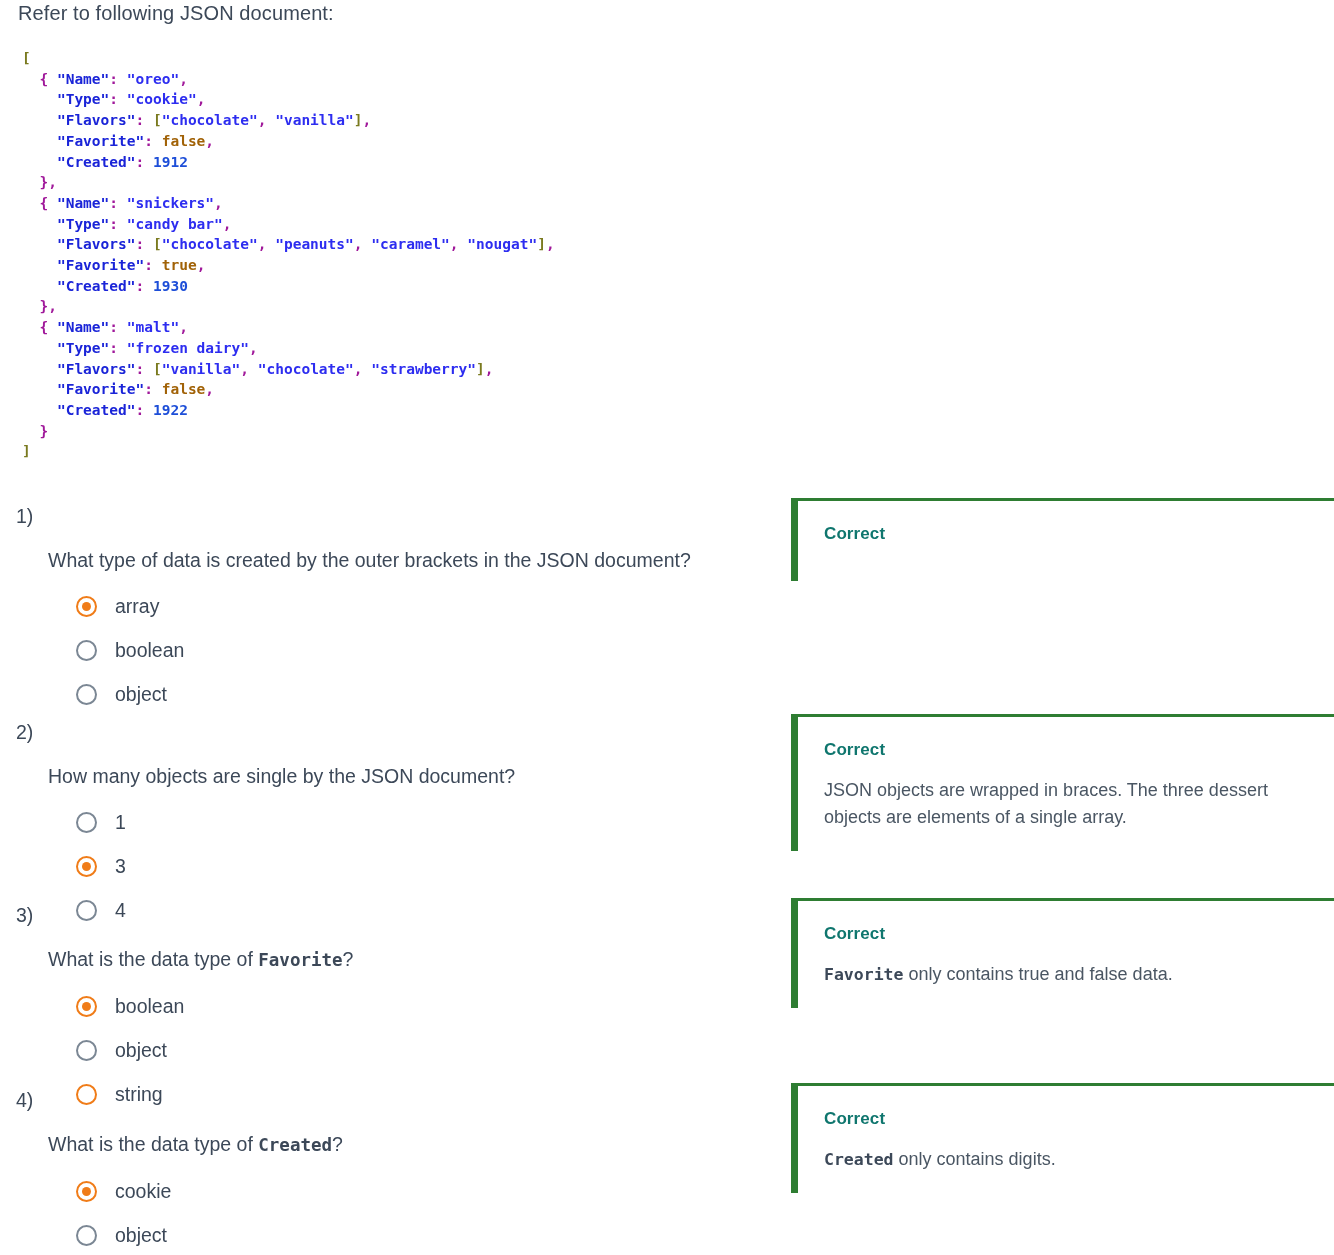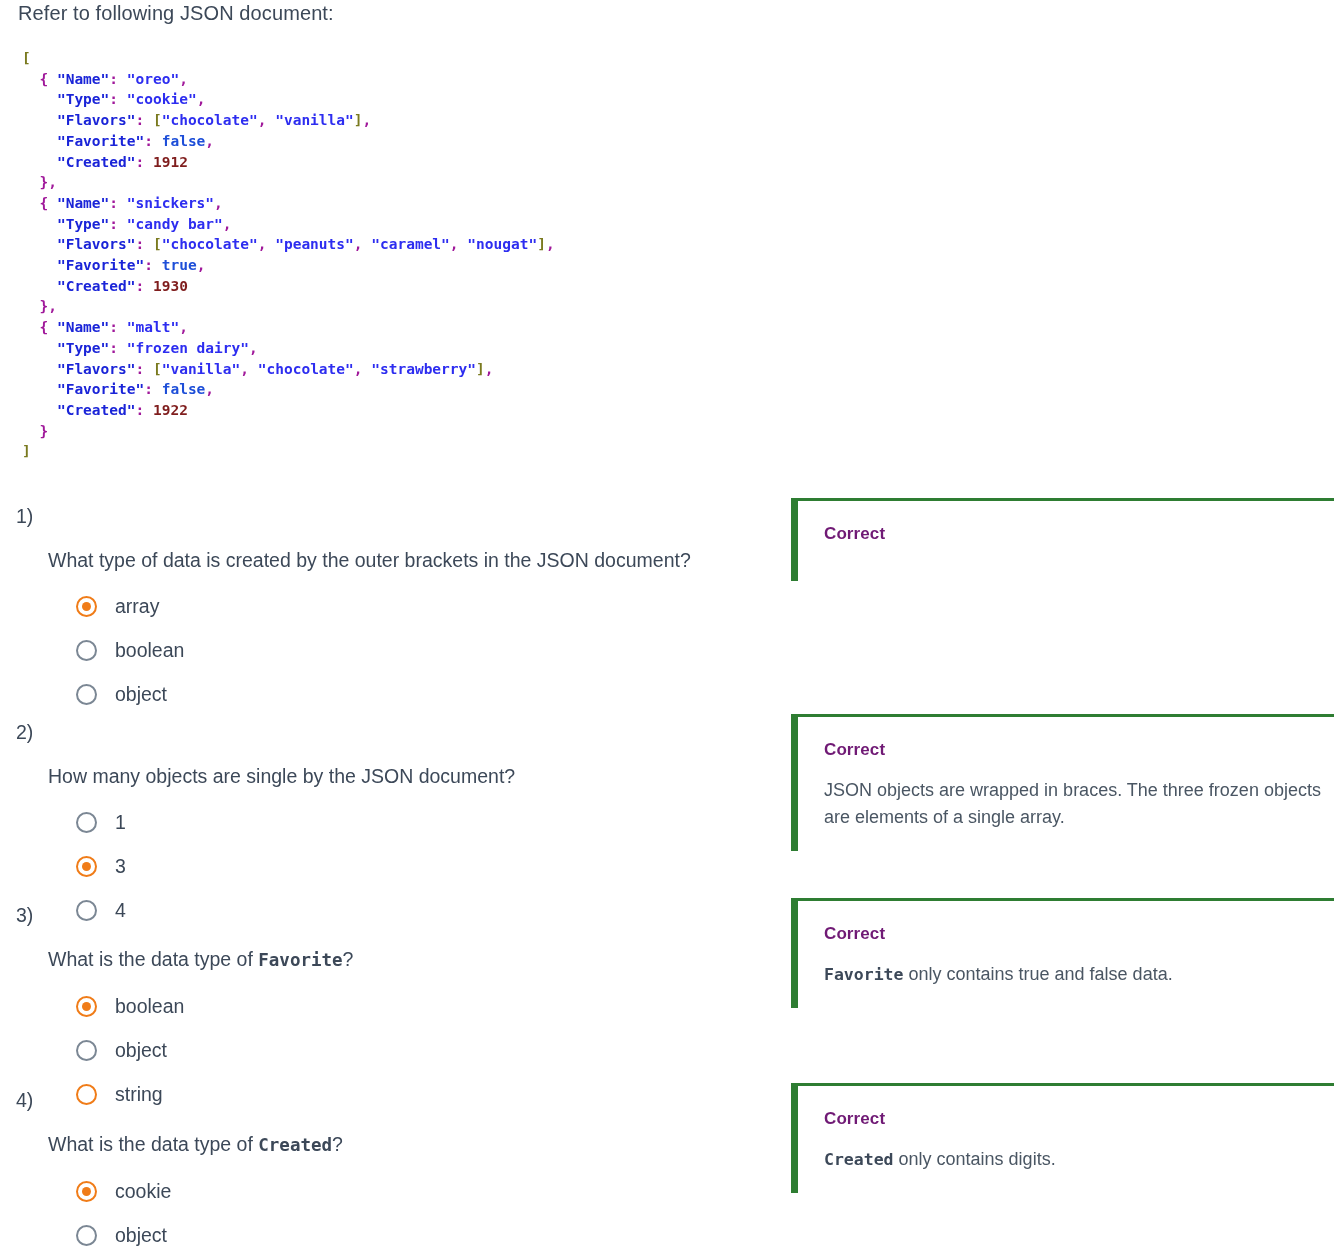--- a/index.html
+++ b/index.html
@@ -36,22 +36,22 @@
     font-size: 14.5px;
     font-weight: bold;
     line-height: 20.7px;
     white-space: pre;
     letter-spacing: 0px;
   }
   .tok-punc   { color: #a0189a; }   
   .tok-brack  { color: #7a7a1f; }   
   .tok-key    { color: #1a24d8; }   
   .tok-str    { color: #2d2df0; }   
-  .tok-bool   { color: #1d4ed8; }   
-  .tok-num    { color: #7f1d1d; }   
+  .tok-bool   { color: #a16207; }   
+  .tok-num    { color: #1d4ed8; }   
 
   
   .questions {
     position: absolute;
     left: 0;
     top: 0;
     width: 760px;
   }
   .question {
     position: absolute;
@@ -130,21 +130,21 @@
     width: 560px;
     box-sizing: border-box;
     border-left: 7px solid #2e7d32;
     border-top: 3px solid #2e7d32;
     background: #ffffff;
     padding: 22px 26px 20px 26px;
   }
   .fb-title {
     font-size: 17px;
     font-weight: bold;
-    color: #701a75;
+    color: #0f766e;
     line-height: 22px;
     margin-bottom: 16px;
     letter-spacing: 0.1px;
   }
   .fb-body {
     font-size: 18px;
     line-height: 27px;
     color: #4a5663;
   }
   .fb-body code {
@@ -243,21 +243,21 @@
       </div>
     </div>
   </div>
 
 <div class="feedback-column">
     <div class="feedback" style="top: 498px;">
       <div class="fb-title">Correct</div>
     </div>
     <div class="feedback" style="top: 714px;">
       <div class="fb-title">Correct</div>
-      <div class="fb-body">JSON objects are wrapped in braces. The three frozen objects are elements of a single array.</div>
+      <div class="fb-body">JSON objects are wrapped in braces. The three dessert objects are elements of a single array.</div>
     </div>
     <div class="feedback" style="top: 898px;">
       <div class="fb-title">Correct</div>
       <div class="fb-body"><code>Favorite</code> only contains true and false data.</div>
     </div>
     <div class="feedback" style="top: 1083px;">
       <div class="fb-title">Correct</div>
       <div class="fb-body"><code>Created</code> only contains digits.</div>
     </div>
   </div>

